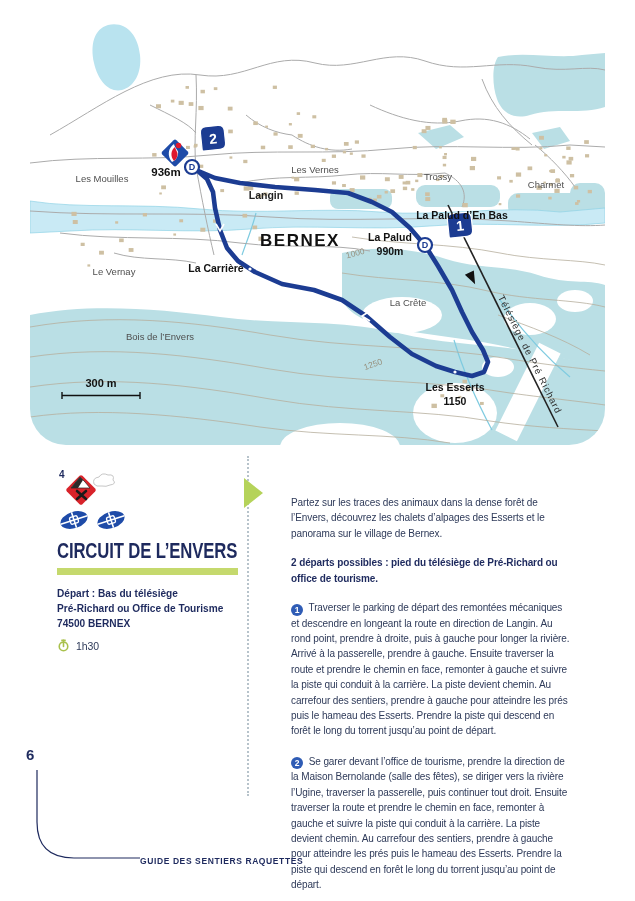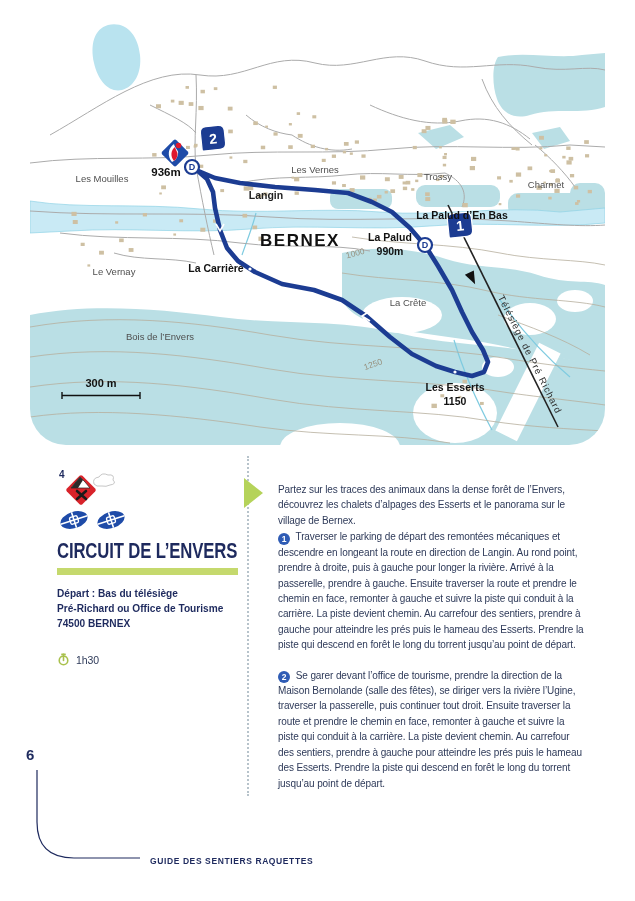--- a/index.html
+++ b/index.html
@@ -28,36 +28,36 @@
            border-left:19px solid #b5d35a;border-top:15px solid transparent;border-bottom:15px solid transparent}
 
   .info-col{position:absolute;left:57px;top:8px;width:188px}
   .badge-row{height:38px}
   .shoe-row{margin-top:2px;height:24px;display:flex;gap:3px}
   .title{font-size:22px;font-weight:bold;color:#1e2a5e;margin-top:6px;
          transform:scaleX(0.76);transform-origin:left center;white-space:nowrap;letter-spacing:-0.2px}
   .green-bar{width:181px;height:7px;margin-top:4px}
   .depart{margin-top:11px;font-weight:bold;color:#1e2a5e;font-size:11.5px;line-height:15px;
           transform:scaleX(0.88);transform-origin:left top;white-space:nowrap}
-  .stats{margin-top:22px}
+  .stats{margin-top:8px}
   .stat-row{display:flex;align-items:center;gap:6px;font-size:10.5px;color:#2e3a59;margin-top:3px;letter-spacing:-0.1px}
   .stat-row svg{display:block;flex:0 0 auto}
 
   .text-col{position:absolute;left:277px;top:21px;width:310px;font-size:10px;line-height:15.4px;
             color:#2e3a59;letter-spacing:-0.1px}
-  .text-col p{margin:1px}
+  .text-col p{margin:14px}
   .text-col p.highlight{font-weight:bold;color:#1e2a5e}
   .text-col p.gap{margin-top:15px}
   .step-badge{display:inline-block;width:12px;height:12px;border-radius:50%;background:#2f5cb5;color:#fff;
               font-size:8.5px;font-weight:bold;text-align:center;line-height:12.5px;vertical-align:-1.5px;margin-right:3px}
 
   
   .page-num{position:absolute;left:26px;top:746px;font-size:15px;font-weight:bold;color:#1e2a5e}
   .corner-line{position:absolute;left:30px;top:770px}
-  .footer-label{position:absolute;left:150px;top:856px;font-size:8.5px;font-weight:bold;
+  .footer-label{position:absolute;left:140px;top:856px;font-size:8.5px;font-weight:bold;
                 color:#1e2a5e;letter-spacing:0.6px}
 </style>
 </head>
 <body>
 
 <div class="map-wrap">
   <svg id="trail-map" width="575" height="430" viewBox="0 0 575 430">
     <defs>
         <clipPath id="mapclip">
           <rect width="575" height="430" rx="36"></rect>
@@ -359,20 +359,21 @@
             <path d="M5.2,1.3 h3.6"></path>
             <path d="M7,1.5 V3.2"></path>
           </svg>
           <span>1h30</span>
         </div>
       </div>
   </div>
 
   <div class="text-col">
     <p>Partez sur les traces des animaux dans la dense forêt de l’Envers, découvrez les chalets d’alpages des Esserts et le panorama sur le village de Bernex.</p>
+    <p class="highlight">2 départs possibles : pied du télésiège de Pré-Richard ou office de tourisme.</p>
     <span id="steps-block"><p class="step"><span class="step-badge">1</span> Traverser le parking de départ des remontées mécaniques et descendre en longeant la route en direction de Langin. Au rond point, prendre à droite, puis à gauche pour longer la rivière. Arrivé à la passerelle, prendre à gauche. Ensuite traverser la route et prendre le chemin en face, remonter à gauche et suivre la piste qui conduit à la carrière. La piste devient chemin. Au carrefour des sentiers, prendre à gauche pour atteindre les prés puis le hameau des Esserts. Prendre la piste qui descend en forêt le long du torrent jusqu’au point de départ.</p><p class="step gap"><span class="step-badge">2</span> Se garer devant l’office de tourisme, prendre la direction de la Maison Bernolande (salle des fêtes), se diriger vers la rivière l’Ugine, traverser la passerelle, puis continuer tout droit. Ensuite traverser la route et prendre le chemin en face, remonter à gauche et suivre la piste qui conduit à la carrière. La piste devient chemin. Au carrefour des sentiers, prendre à gauche pour atteindre les prés puis le hameau des Esserts. Prendre la piste qui descend en forêt le long du torrent jusqu’au point de départ.</p></span>
   </div>
 </div>
 
 <div class="page-num">6</div>
 <svg class="corner-line" width="120" height="96">
   <path d="M7,0 V52 Q7,88 44,88 H110" fill="none" stroke="#1e2a5e" stroke-width="1.2"></path>
 </svg>
 <div class="footer-label">GUIDE DES SENTIERS RAQUETTES</div>
 

